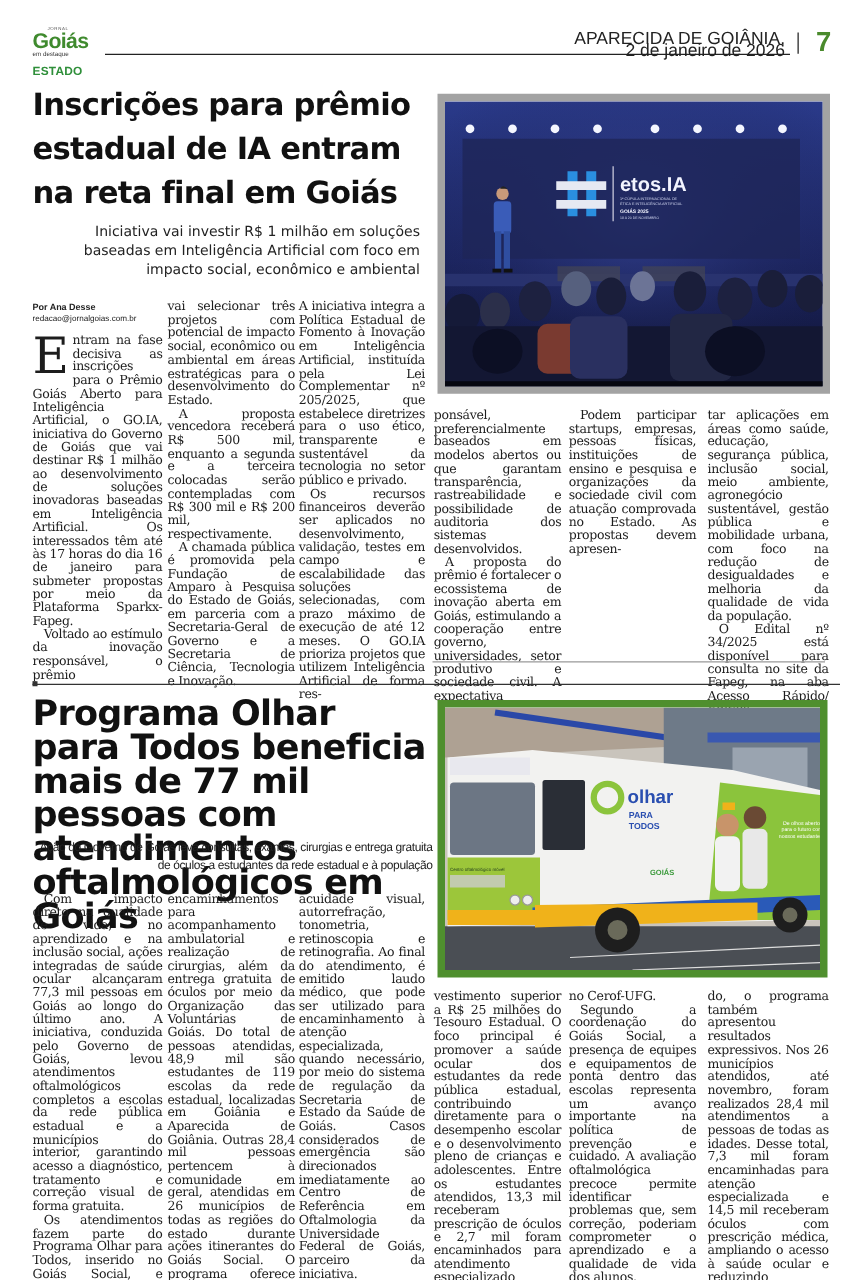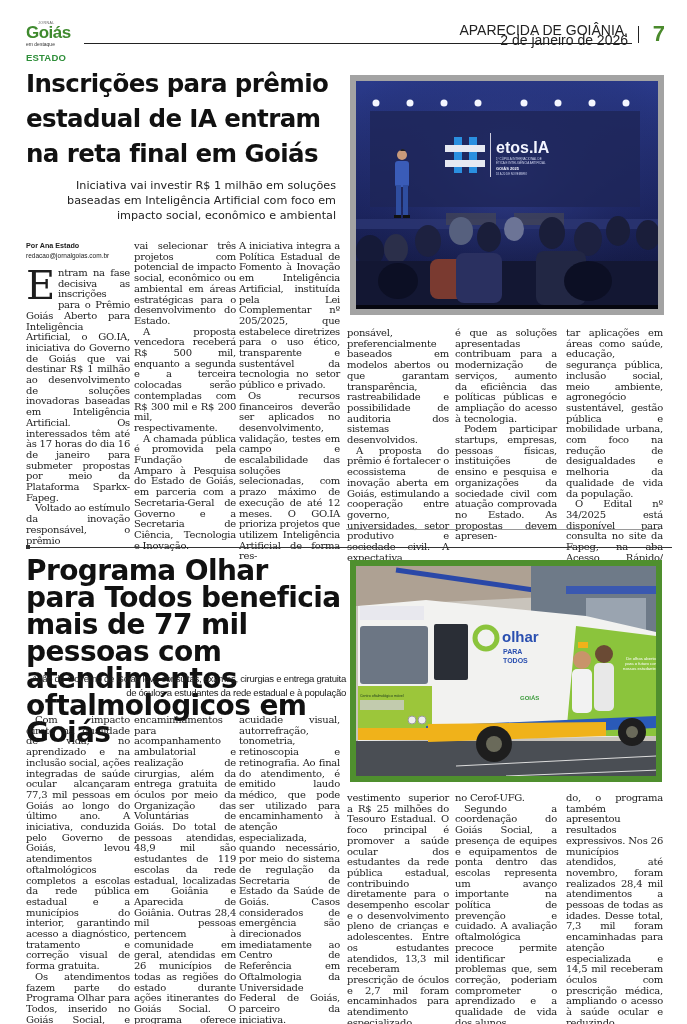--- a/index.html
+++ b/index.html
@@ -61,42 +61,41 @@
     <div>APARECIDA DE GOIÂNIA,</div>
     <div>2 de janeiro de 2026</div>
   </div>
   <div class="head-sep"></div>
   <div class="page-num">7</div>
 </div>
 <div class="section-label">ESTADO</div>
 
 <h1 class="headline h1">Inscrições para prêmio estadual de IA entram na reta final em Goiás</h1>
 <div class="deck deck1">Iniciativa vai investir R$ 1 milhão em soluções baseadas em Inteligência Artificial com foco em impacto social, econômico e ambiental</div>
-<div class="byline">Por Ana Estado</div>
+<div class="byline">Por Ana Desse</div>
 <div class="byline-mail">redacao@jornalgoias.com.br</div>
 
 <div class="col" style="left:26px; top:268px; width:104px;">
   <p class="noind"><span class="dropcap">E</span><span>ntram na fase decisiva as inscrições para o Prêmio Goiás Aberto para Inteligência Artificial, o GO.IA, iniciativa do Governo de Goiás que vai destinar R$ 1 milhão ao desenvolvimento de soluções inovadoras baseadas em Inteligência Artificial. Os interessados têm até às 17 horas do dia 16 de janeiro para submeter propostas por meio da Plataforma Sparkx-Fapeg.</span></p>
   <p>Voltado ao estímulo da inovação responsável, o prêmio</p>
 </div>
 <div class="col" style="left:134px; top:241px; width:102px;">
   <p class="noind">vai selecionar três projetos com potencial de impacto social, econômico ou ambiental em áreas estratégicas para o desenvolvimento do Estado.</p>
   <p>A proposta vencedora receberá R$ 500 mil, enquanto a segunda e a terceira colocadas serão contempladas com R$ 300 mil e R$ 200 mil, respectivamente.</p>
   <p>A chamada pública é promovida pela Fundação de Amparo à Pesquisa do Estado de Goiás, em parceria com a Secretaria-Geral de Governo e a Secretaria de Ciência, Tecnologia e Inovação.</p>
 </div>
 <div class="col" style="left:239px; top:241px; width:101px;">
   <p class="noind">A iniciativa integra a Política Estadual de Fomento à Inovação em Inteligência Artificial, instituída pela Lei Complementar nº 205/2025, que estabelece diretrizes para o uso ético, transparente e sustentável da tecnologia no setor público e privado.</p>
   <p>Os recursos financeiros deverão ser aplicados no desenvolvimento, validação, testes em campo e escalabilidade das soluções selecionadas, com prazo máximo de execução de até 12 meses. O GO.IA prioriza projetos que utilizem Inteligência Artificial de forma res-</p>
 </div>
 <div class="col" style="left:347px; top:328px; width:102px;">
   <p class="noind">ponsável, preferencialmente baseados em modelos abertos ou que garantam transparência, rastreabilidade e possibilidade de auditoria dos sistemas desenvolvidos.</p>
   <p>A proposta do prêmio é fortalecer o ecossistema de inovação aberta em Goiás, estimulando a cooperação entre governo, universidades, setor produtivo e sociedade civil. A expectativa</p>
 </div>
 <div class="col" style="left:455px; top:328px; width:102px;">
-  <p class="noind">é que as soluções apresentadas contribuam para a modernização de serviços, aumento da eficiência das políticas públicas e ampliação do acesso à tecnologia.</p>
   <p>Podem participar startups, empresas, pessoas físicas, instituições de ensino e pesquisa e organizações da sociedade civil com atuação comprovada no Estado. As propostas devem apresen-</p>
 </div>
 <div class="col" style="left:566px; top:328px; width:97px;">
   <p class="noind">tar aplicações em áreas como saúde, educação, segurança pública, inclusão social, meio ambiente, agronegócio sustentável, gestão pública e mobilidade urbana, com foco na redução de desigualdades e melhoria da qualidade de vida da população.</p>
   <p>O Edital nº 34/2025 está disponível para consulta no site da Fapeg, na aba Acesso Rápido/ Editais.</p>
 </div>
 <div class="thin-rule" style="left:346px; top:529px; width:314px;"></div>
 
 <div class="photo photo1">
   <svg width="306" height="232" viewBox="0 0 306 232">

